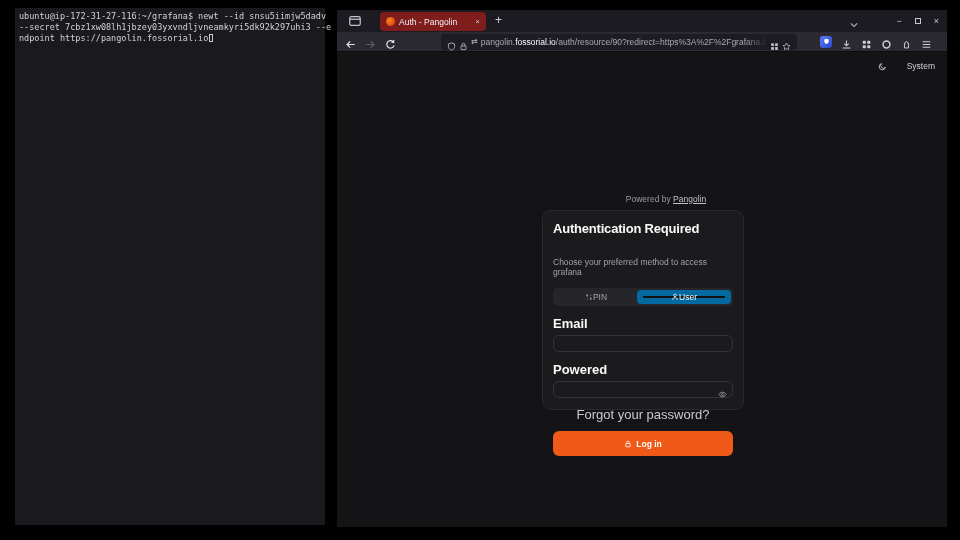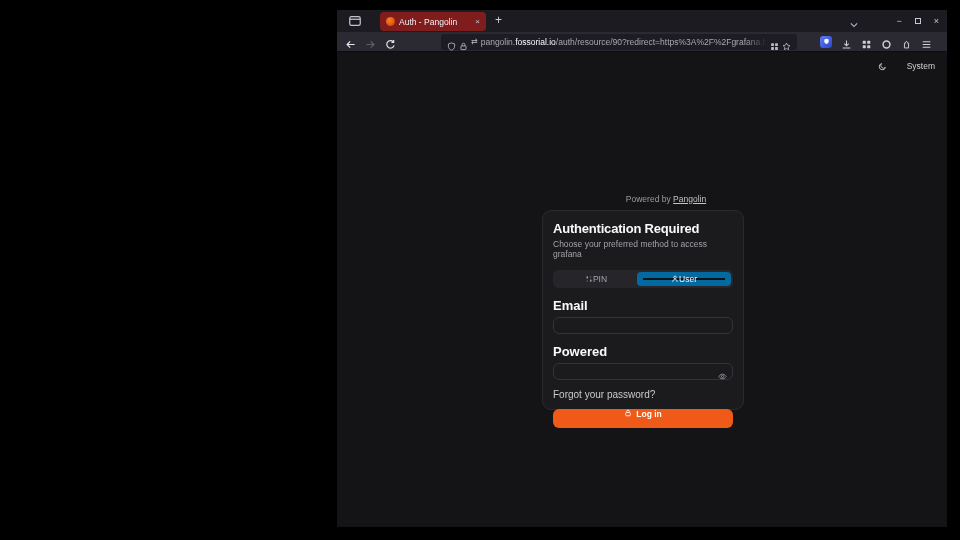--- a/index.html
+++ b/index.html
@@ -63,45 +63,52 @@
                   align-items:center; gap:20px; color:#d2d2d8; font-size:8.5px; }
   .theme-toggle svg { width:9px; height:9px; }
   .powered { position:absolute; top:142px; left:0; width:100%; text-align:center;
              font-size:8.5px; color:#9a9aa2;padding-left:48px; }
   .powered a { color:#c0c0c8; text-decoration:underline; }
 
   .card { position:absolute; left:205px; top:158px; width:202px; height:200px;
           background:#1b1b1d; border:1px solid #2a2a2e; border-radius:9px;
           padding:10px; }
   .card-title { font-size:13px; font-weight:bold; color:#fafafa; letter-spacing:-0.2px; }
-  .card-sub { margin-top:3px; font-size:8.5px; color:#a1a1aa; }
+  .card-sub { margin-top:21px; font-size:8.5px; color:#a1a1aa; }
   .tabs { margin-top:11px; height:18px; background:#26262a; border-radius:5px;
           display:flex; padding:2px; }
   .seg { flex:1; display:flex; align-items:center; justify-content:center; 
          font-size:8.5px; color:#a1a1aa; border-radius:4px; }
   .seg svg { width:8px; height:8px; }
   .seg.active { background:#121214; border:6px solid #0369a1; color:#fafafa;align-items:center; }
   .f-label { margin-top:10px; font-size:13px; font-weight:bold; color:#fafafa; }
   .f-input { margin-top:4px; width:100%; height:17px; background:transparent;
              border:1px solid #33333a; border-radius:6px; color:#e4e4e7;
              font-size:9px; padding:0 6px; outline:none; }
   .pw-wrap { position:relative; }
   .eye { position:absolute; right:6px; top:8px; width:9px; height:9px; color:#a1a1aa; }
-  .forgot { margin-top:9px; font-size:10px; color:#c9c9cf; }
-  .login-btn { margin-top:9px; width:100%; height:19px; border:none; border-radius:6px;
+  .forgot { margin-top:9px; text-align:center; font-size:13px; color:#c9c9cf; }
+  .login-btn { margin-top:9px; width:100%; height:25px; border:none; border-radius:6px;
                background:#f05a19; color:#fff; font-size:8.5px; font-weight:bold;
-               display:flex; align-items:flex-start; justify-content:center; gap:4px;
+               display:flex; align-items:center; justify-content:center; gap:4px;
                font-family:"Liberation Sans", sans-serif; }
   .login-btn svg { width:8px; height:8px; }
 </style>
 </head>
 <body>
 
 <div style="position:absolute;inset:0;">
 
+  <div class="terminal">
+    <div class="term-text">
+      <div class="term-line">ubuntu@ip-172-31-27-116:~/grafana$ newt --id snsu5iimjw5dadv</div>
+      <div class="term-line">--secret 7cbz1xw08lh1jbzey03yxvndljvneamkyri5dk92k297uhi3 --e</div>
+      <div class="term-line"><span>ndpoint https://pangolin.fossorial.io</span><span class="term-cursor"></span></div>
+    </div>
+  </div>
 
   <div class="browser">
 
     <div class="tabbar">
       <span class="ffview">
         <svg viewBox="0 0 16 16" fill="none" stroke="currentColor" stroke-width="1.4">
           <rect x="2" y="3" width="12" height="10" rx="2"></rect>
             <path d="M2 6h12"></path>
         </svg>
       </span>

